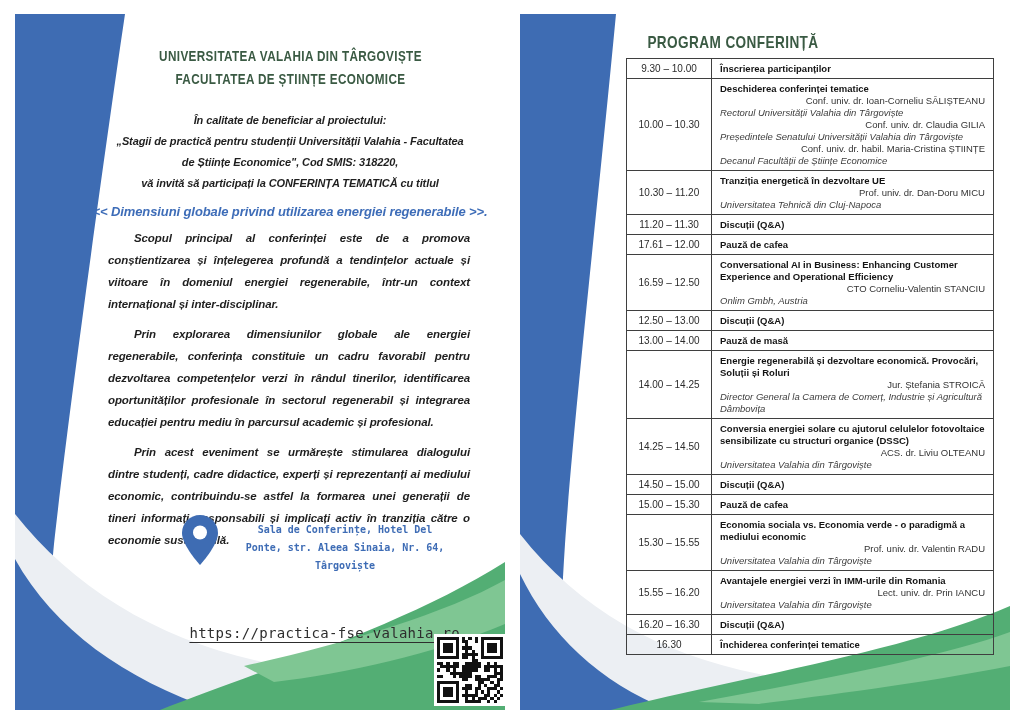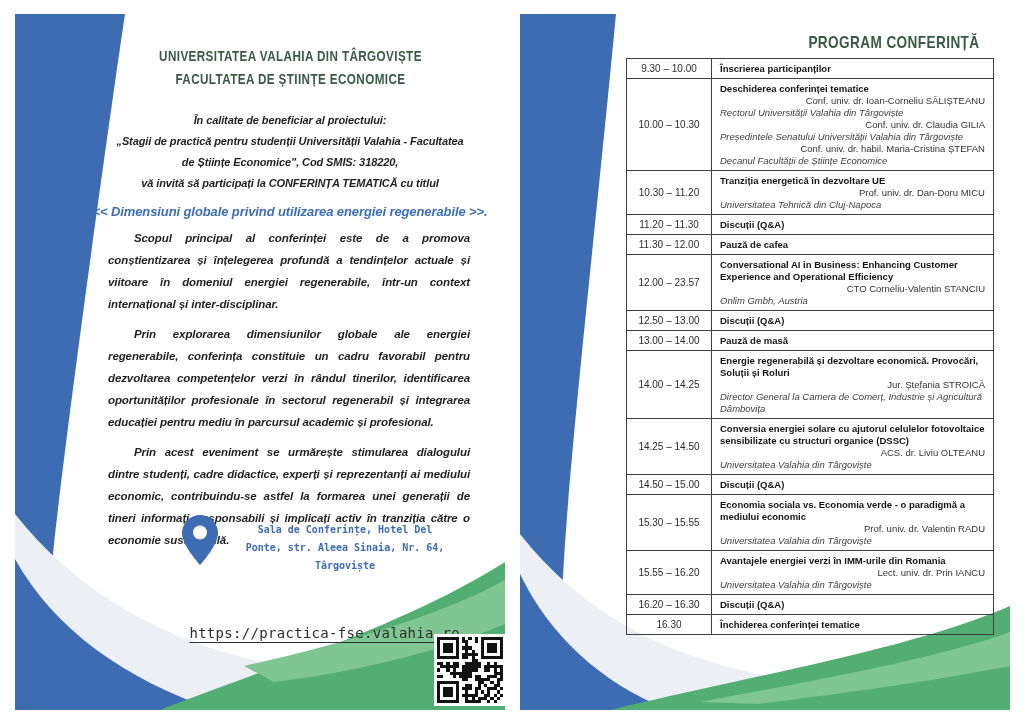--- a/index.html
+++ b/index.html
@@ -28,21 +28,21 @@
   .loc .loc-text{position:absolute;left:48px;top:6px;width:230px;text-align:center;
     font-family:"DejaVu Sans Mono",monospace;font-size:10px;font-weight:bold;
     color:#3e6cb5;line-height:18px;white-space:pre-line;}
   .url{position:absolute;top:611px;left:86px;width:360px;text-align:right;
     font-family:"DejaVu Sans Mono",monospace;font-size:14px;color:#2d2d2d;
     text-decoration:underline;text-underline-offset:4px;letter-spacing:.3px;}
   .qr{position:absolute;top:620px;left:420px;width:72px;height:72px;background:#fff;padding:3px;box-sizing:border-box;}
   .qr svg{width:100%;height:100%;display:block;}
 
   
-  .prog-title{position:absolute;top:19px;left:114px;width:368px;text-align:right;
+  .prog-title{position:absolute;top:19px;left:107px;width:368px;text-align:left;
     color:#3a5a43;font-weight:bold;font-size:17px;white-space:nowrap;}
   .prog-title .cond{display:inline-block;transform:scaleX(.8);transform-origin:center;letter-spacing:.5px;}
   table.schedule{position:absolute;top:44px;left:107px;width:368px;border-collapse:collapse;
     font-size:9.5px;color:#2b2b2b;padding-left:38px;}
   table.schedule td{border:1.4px solid #3f3f3f;vertical-align:middle;}
   td.time{width:80px;text-align:center;font-size:10px;color:#2b2b2b;padding:4px 2px;white-space:nowrap;}
   td.desc{padding:3.5px 8px;line-height:12px;}
   td.desc .title{font-weight:bold;color:#141414;}
   td.desc .name{font-weight:normal;color:#333;text-align:right;}
   td.desc .org{font-style:italic;color:#3d3d3d;}
@@ -265,46 +265,46 @@
             </td>
           </tr>
           <tr>
             <td class="time">10.00 – 10.30</td>
             <td class="desc">
               <div class="title">Deschiderea conferinței tematice</div>
               <div class="name">Conf. univ. dr. Ioan-Corneliu SĂLIȘTEANU</div>
               <div class="org">Rectorul Universității Valahia din Târgoviște</div>
               <div class="name">Conf. univ. dr. Claudia GILIA</div>
               <div class="org">Președintele Senatului Universității Valahia din Târgoviște</div>
-              <div class="name">Conf. univ. dr. habil. Maria-Cristina ȘTEFAN</div>
+              <div class="name">Conf. univ. dr. habil. Maria-Cristina ȘTIINȚE</div>
               <div class="org">Decanul Facultății de Științe Economice</div>
             </td>
           </tr>
           <tr>
             <td class="time">10.30 – 11.20</td>
             <td class="desc">
               <div class="title">Tranziția energetică în dezvoltare UE</div>
               <div class="name">Prof. univ. dr. Dan-Doru MICU</div>
               <div class="org">Universitatea Tehnică din Cluj-Napoca</div>
             </td>
           </tr>
           <tr>
             <td class="time">11.20 – 11.30</td>
             <td class="desc">
               <div class="title">Discuții (Q&amp;A)</div>
             </td>
           </tr>
           <tr>
-            <td class="time">11.30 – 12.00</td>
+            <td class="time">17.61 – 12.00</td>
             <td class="desc">
               <div class="title">Pauză de cafea</div>
             </td>
           </tr>
           <tr>
-            <td class="time">12.00 – 23.57</td>
+            <td class="time">16.59 – 12.50</td>
             <td class="desc">
               <div class="title">Conversational AI in Business: Enhancing Customer Experience and Operational Efficiency</div>
               <div class="name">CTO Corneliu-Valentin STANCIU</div>
               <div class="org">Onlim Gmbh, Austria</div>
             </td>
           </tr>
           <tr>
             <td class="time">12.50 – 13.00</td>
             <td class="desc">
               <div class="title">Discuții (Q&amp;A)</div>
@@ -329,20 +329,26 @@
             <td class="desc">
               <div class="title">Conversia energiei solare cu ajutorul celulelor fotovoltaice sensibilizate cu structuri organice (DSSC)</div>
               <div class="name">ACS. dr. Liviu OLTEANU</div>
               <div class="org">Universitatea Valahia din Târgoviște</div>
             </td>
           </tr>
           <tr>
             <td class="time">14.50 – 15.00</td>
             <td class="desc">
               <div class="title">Discuții (Q&amp;A)</div>
+            </td>
+          </tr>
+          <tr>
+            <td class="time">15.00 – 15.30</td>
+            <td class="desc">
+              <div class="title">Pauză de cafea</div>
             </td>
           </tr>
           <tr>
             <td class="time">15.30 – 15.55</td>
             <td class="desc">
               <div class="title">Economia sociala vs. Economia verde - o paradigmă a mediului economic</div>
               <div class="name">Prof. univ. dr. Valentin RADU</div>
               <div class="org">Universitatea Valahia din Târgoviște</div>
             </td>
           </tr>

